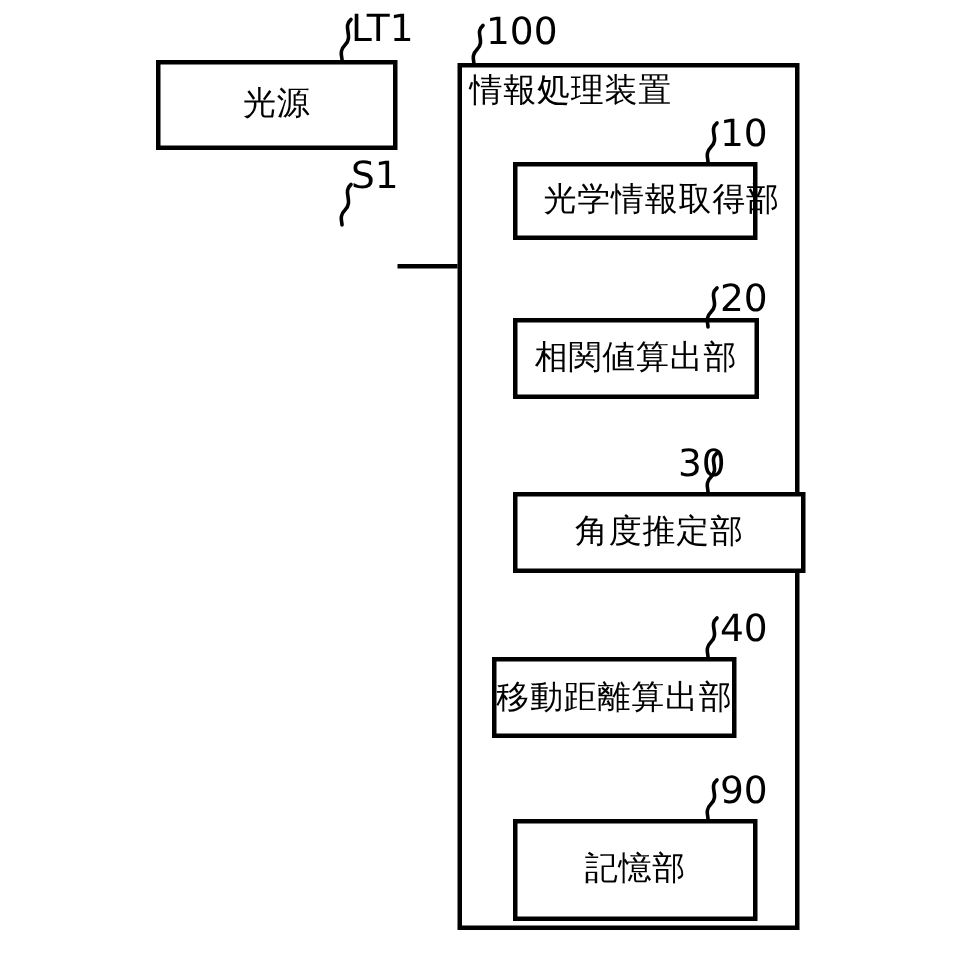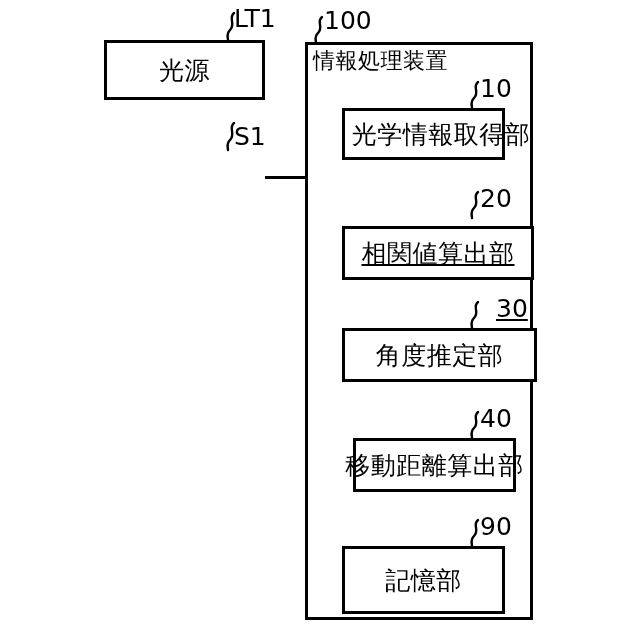--- a/index.html
+++ b/index.html
@@ -21,21 +21,21 @@
   .box {
     position: absolute;
     box-sizing: border-box;
     border: 3px solid #000000;
     background: #ffffff;
     display: flex;
     align-items: center;
     justify-content: center;
   }
   .box-label {
-    font-size: 25px;
+    font-size: 22px;
     line-height: 1;
     letter-spacing: 0.5px;
     white-space: nowrap;
   }
   .outer-box {
     position: absolute;
     box-sizing: border-box;
     border: 3px solid #000000;
     background: #ffffff;
   }
@@ -70,56 +70,56 @@
     <span class="box-label">光源</span>
   </div>
   <svg class="leader" style="left:216px; top:10px; width:30px; height:34px;" viewBox="0 0 30 34">
     <path d="M18 3 C12 8, 20 14, 14 20 C10 24, 12 27, 12 30" fill="none" stroke="#000" stroke-width="2.4" stroke-linecap="round"></path>
   </svg>
   <div class="ref" style="left:234px; top:6px;">LT1</div>
 
   <svg class="leader" style="left:216px; top:120px; width:30px; height:34px;" viewBox="0 0 30 34">
     <path d="M18 3 C12 8, 20 14, 14 20 C10 24, 12 27, 12 30" fill="none" stroke="#000" stroke-width="2.4" stroke-linecap="round"></path>
   </svg>
-  <div class="ref" style="left:234px; top:124px;">S1</div>
+  <div class="ref" style="left:234px; top:104px;">S1</div>
 
   <div class="connector" style="left:265px; top:176px; width:42px; height:3px;"></div>
 
   <div class="outer-box" style="left:305px; top:42px; width:228px; height:578px;"></div>
   <div class="outer-title" style="left:313px; top:50px;">情報処理装置</div>
   <svg class="leader" style="left:306px; top:14px; width:30px; height:32px;" viewBox="0 0 30 32">
     <path d="M16 3 C10 8, 18 13, 12 19 C8 23, 10 26, 10 29" fill="none" stroke="#000" stroke-width="2.4" stroke-linecap="round"></path>
   </svg>
   <div class="ref" style="left:324px; top:8px;">100</div>
 
   <div class="box" style="left:342px; top:108px; width:163px; height:52px;padding-left:35px;">
     <span class="box-label">光学情報取得部</span>
   </div>
   <svg class="leader" style="left:462px; top:80px; width:28px; height:30px;" viewBox="0 0 28 30">
     <path d="M16 2 C10 7, 18 12, 12 18 C8 22, 10 25, 10 28" fill="none" stroke="#000" stroke-width="2.4" stroke-linecap="round"></path>
   </svg>
   <div class="ref" style="left:480px; top:76px;">10</div>
 
-  <div class="box" style="left:342px; top:226px; width:192px; height:54px;text-decoration:underline;">
+  <div class="box" style="left:342px; top:212px; width:164px; height:54px;">
     <span class="box-label">相関値算出部</span>
   </div>
   <svg class="leader" style="left:462px; top:190px; width:28px; height:30px;" viewBox="0 0 28 30">
     <path d="M16 2 C10 7, 18 12, 12 18 C8 22, 10 25, 10 28" fill="none" stroke="#000" stroke-width="2.4" stroke-linecap="round"></path>
   </svg>
   <div class="ref" style="left:480px; top:186px;">20</div>
 
   <div class="box" style="left:342px; top:328px; width:195px; height:54px;">
     <span class="box-label">角度推定部</span>
   </div>
   <svg class="leader" style="left:462px; top:300px; width:28px; height:30px;" viewBox="0 0 28 30">
     <path d="M16 2 C10 7, 18 12, 12 18 C8 22, 10 25, 10 28" fill="none" stroke="#000" stroke-width="2.4" stroke-linecap="round"></path>
   </svg>
-  <div class="ref" style="left:496px; top:296px;text-decoration:underline;">30</div>
+  <div class="ref" style="left:452px; top:296px;">30</div>
 
-  <div class="box" style="left:353px; top:438px; width:163px; height:54px;font-family:Liberation Serif, serif;">
+  <div class="box" style="left:328px; top:438px; width:163px; height:54px;font-family:Liberation Serif, serif;">
     <span class="box-label">移動距離算出部</span>
   </div>
   <svg class="leader" style="left:462px; top:410px; width:28px; height:30px;" viewBox="0 0 28 30">
     <path d="M16 2 C10 7, 18 12, 12 18 C8 22, 10 25, 10 28" fill="none" stroke="#000" stroke-width="2.4" stroke-linecap="round"></path>
   </svg>
   <div class="ref" style="left:480px; top:406px;">40</div>
 
   <div class="box" style="left:342px; top:546px; width:163px; height:68px;">
     <span class="box-label">記憶部</span>
   </div>

